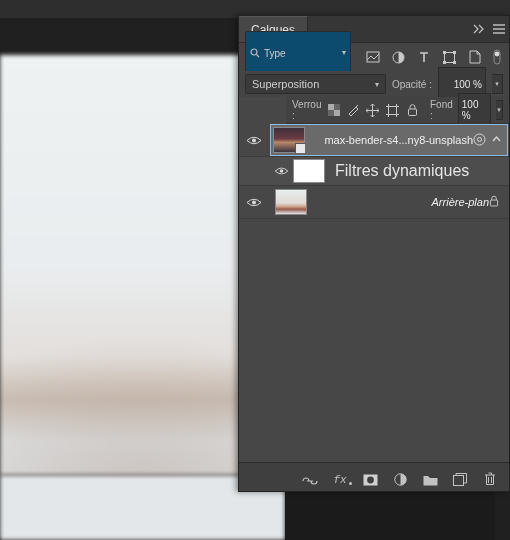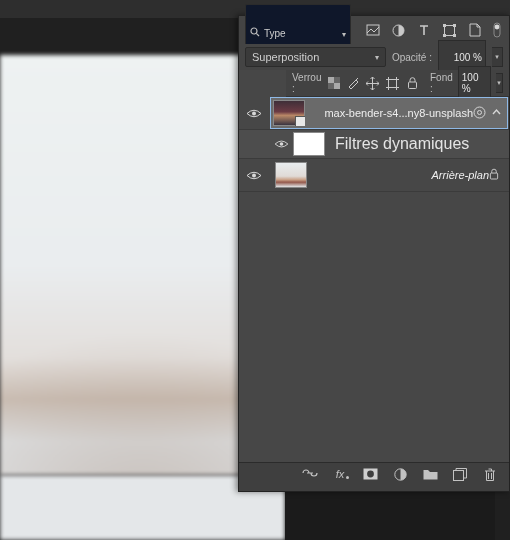--- a/index.html
+++ b/index.html
@@ -17,21 +17,21 @@
   
   .panel{position:absolute;right:0;top:15px;width:270px;height:475px;background:#474747;box-shadow:-2px 0 6px rgba(0,0,0,0.45);display:flex;flex-direction:column;border:1px solid #222;}
   
   .tab-bar{height:26px;background:#363636;display:flex;align-items:stretch;border-bottom:1px solid #2b2b2b;}
   .tab{background:#474747;color:#e2e2e2;padding:0 12px;display:flex;align-items:center;font-size:12px;border-top:1px solid #5a5a5a;border-right:1px solid #2a2a2a;}
   .tab-bar .spacer{flex:1;}
   .tab-bar .ctrl{width:20px;display:flex;align-items:center;justify-content:center;color:#bdbdbd;cursor:pointer;}
   .tab-bar svg{display:block;}
   
   .row{display:flex;align-items:center;height:28px;padding:0 6px;gap:6px;background:#444;}
-  .search-wrap{flex:0 0 96px;height:18px;background:#0f172a;border:1px solid #2b2b2b;border-radius:2px;display:flex;align-items:flex-end;padding:16px 4px;gap:4px;}
+  .search-wrap{flex:0 0 96px;height:18px;background:#0c4a6e;border:1px solid #2b2b2b;border-radius:2px;display:flex;align-items:flex-start;padding:16px 4px;gap:4px;}
   .search-wrap .mag{color:#bdbdbd;font-size:10px;}
   .search-wrap .txt{flex:1;color:#cfcfcf;font-size:10px;}
   .search-wrap .caret{color:#bdbdbd;font-size:8px;}
   .ico-btn{width:22px;height:22px;display:flex;align-items:center;justify-content:center;color:#c9c9c9;}
   .ico-btn svg{display:block;}
   .row .grow{flex:1;}
   
   .row2{display:flex;align-items:center;height:26px;padding:0 6px;gap:6px;background:#444;}
   .select{flex:1;height:18px;background:#3a3a3a;border:1px solid #2b2b2b;border-radius:2px;display:flex;align-items:center;padding:0 6px;justify-content:space-between;}
   .select .caret{font-size:8px;color:#bdbdbd;}
@@ -58,38 +58,54 @@
   .mask-thumb{width:30px;height:22px;border:1px solid #8a8a8a;background:#fff;}
   .sub-label{margin-left:10px;color:#e4e4e4;font-size:16px;}
   .effect-row{display:flex;align-items:center;height:22px;background:#4d4d4d;border-bottom:1px solid #3b3b3b;}
   .effect-row .indent{width:60px;}
   .effect-row .eye-mini{width:22px;display:flex;align-items:center;justify-content:center;}
   .effect-label{color:#dcdcdc;font-size:10px;margin-left:4px;}
   .right-ctrls{margin-left:auto;display:flex;align-items:center;gap:6px;padding-right:6px;color:#d6d6d6;}
   .lock-end{margin-left:auto;padding-right:10px;color:#cfcfcf;}
   
   .bottom-bar{height:28px;background:#3f3f3f;border-top:1px solid #2b2b2b;display:flex;align-items:center;justify-content:flex-end;gap:12px;padding:0 10px;}
-  .bottom-bar .bico{color:#c2c2c2;display:flex;align-items:flex-start;justify-content:center;width:18px;height:18px;}
+  .bottom-bar .bico{color:#c2c2c2;display:flex;align-items:flex-end;justify-content:center;width:18px;height:18px;font-family:Liberation Mono, monospace;}
   .bottom-bar svg{display:block;}
   .fx{font-style:italic;font-size:11px;color:#c2c2c2;position:relative;}
   .fx::after{content:"";position:absolute;right:-5px;bottom:1px;width:3px;height:3px;background:#c2c2c2;border-radius:50%;}
   
   .eye{color:#d8d8d8;}
 </style>
 </head>
 <body>
 
 <div class="app-bar"></div>
 
 <div class="canvas-under2"></div>
 <div class="canvas-area"></div>
 <div class="canvas-under"></div>
 
 <div class="panel">
 
+  <div class="tab-bar">
+    <div class="tab">
+      <span>Calques</span>
+    </div>
+    <div class="spacer"></div>
+    <div class="ctrl">
+      <svg width="12" height="10" viewBox="0 0 12 10">
+          <path d="M1 1 L5 5 L1 9 M6 1 L10 5 L6 9" stroke="currentColor" stroke-width="1.3" fill="none"></path>
+        </svg>
+    </div>
+    <div class="ctrl">
+      <svg width="12" height="10" viewBox="0 0 12 10">
+          <path d="M0 1 H12 M0 5 H12 M0 9 H12" stroke="currentColor" stroke-width="1.4"></path>
+        </svg>
+    </div>
+  </div>
 
   <div class="row">
     <div class="search-wrap">
       <span class="mag">
         <svg width="10" height="10" viewBox="0 0 10 10">
             <circle cx="4" cy="4" r="3" stroke="currentColor" stroke-width="1.2" fill="none"></circle>
             <line x1="6.3" y1="6.3" x2="9" y2="9" stroke="currentColor" stroke-width="1.2"></line>
           </svg>
       </span>
       <span class="txt">Type</span>

